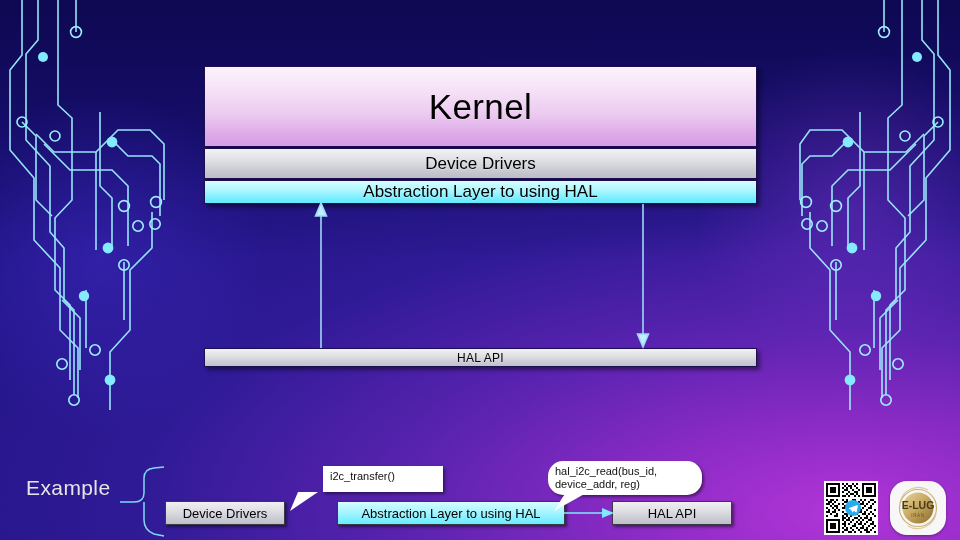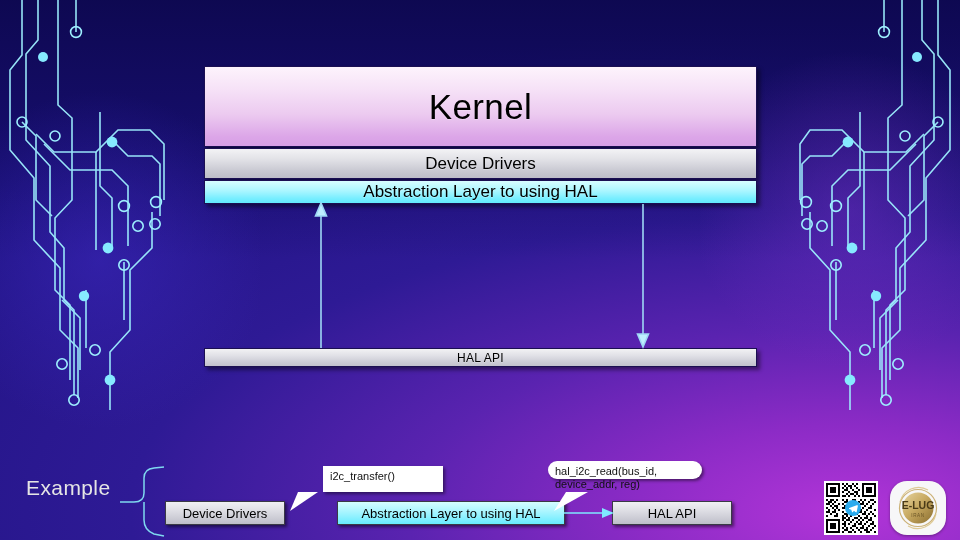--- a/index.html
+++ b/index.html
@@ -91,21 +91,21 @@
   .ex-abs{left:337px;top:501px;width:228px;}
   .ex-hal{left:612px;top:501px;width:120px;}
 
   .callout{
     position:absolute;background:#fff;color:#111;
     font-size:11px;line-height:13px;
     padding:4px 7px;box-sizing:border-box;
     box-shadow:2px 2px 3px rgba(0,0,0,.45);
   }
   .co-i2c{left:292px;top:466px;width:120px;height:26px;margin-left:31px;}
-  .co-hal{left:548px;top:461px;width:154px;height:18px;border-radius:15px;}
+  .co-hal{left:548px;top:461px;width:154px;height:34px;border-radius:15px;}
 
   .tail{position:absolute;pointer-events:none;}
 
   
   .qr-wrap{
     position:absolute;left:824px;top:481px;width:54px;height:54px;
     background:#fff;padding:2px;box-sizing:border-box;
   }
   .qr{width:100%;height:100%;display:block;}
   .tg{

